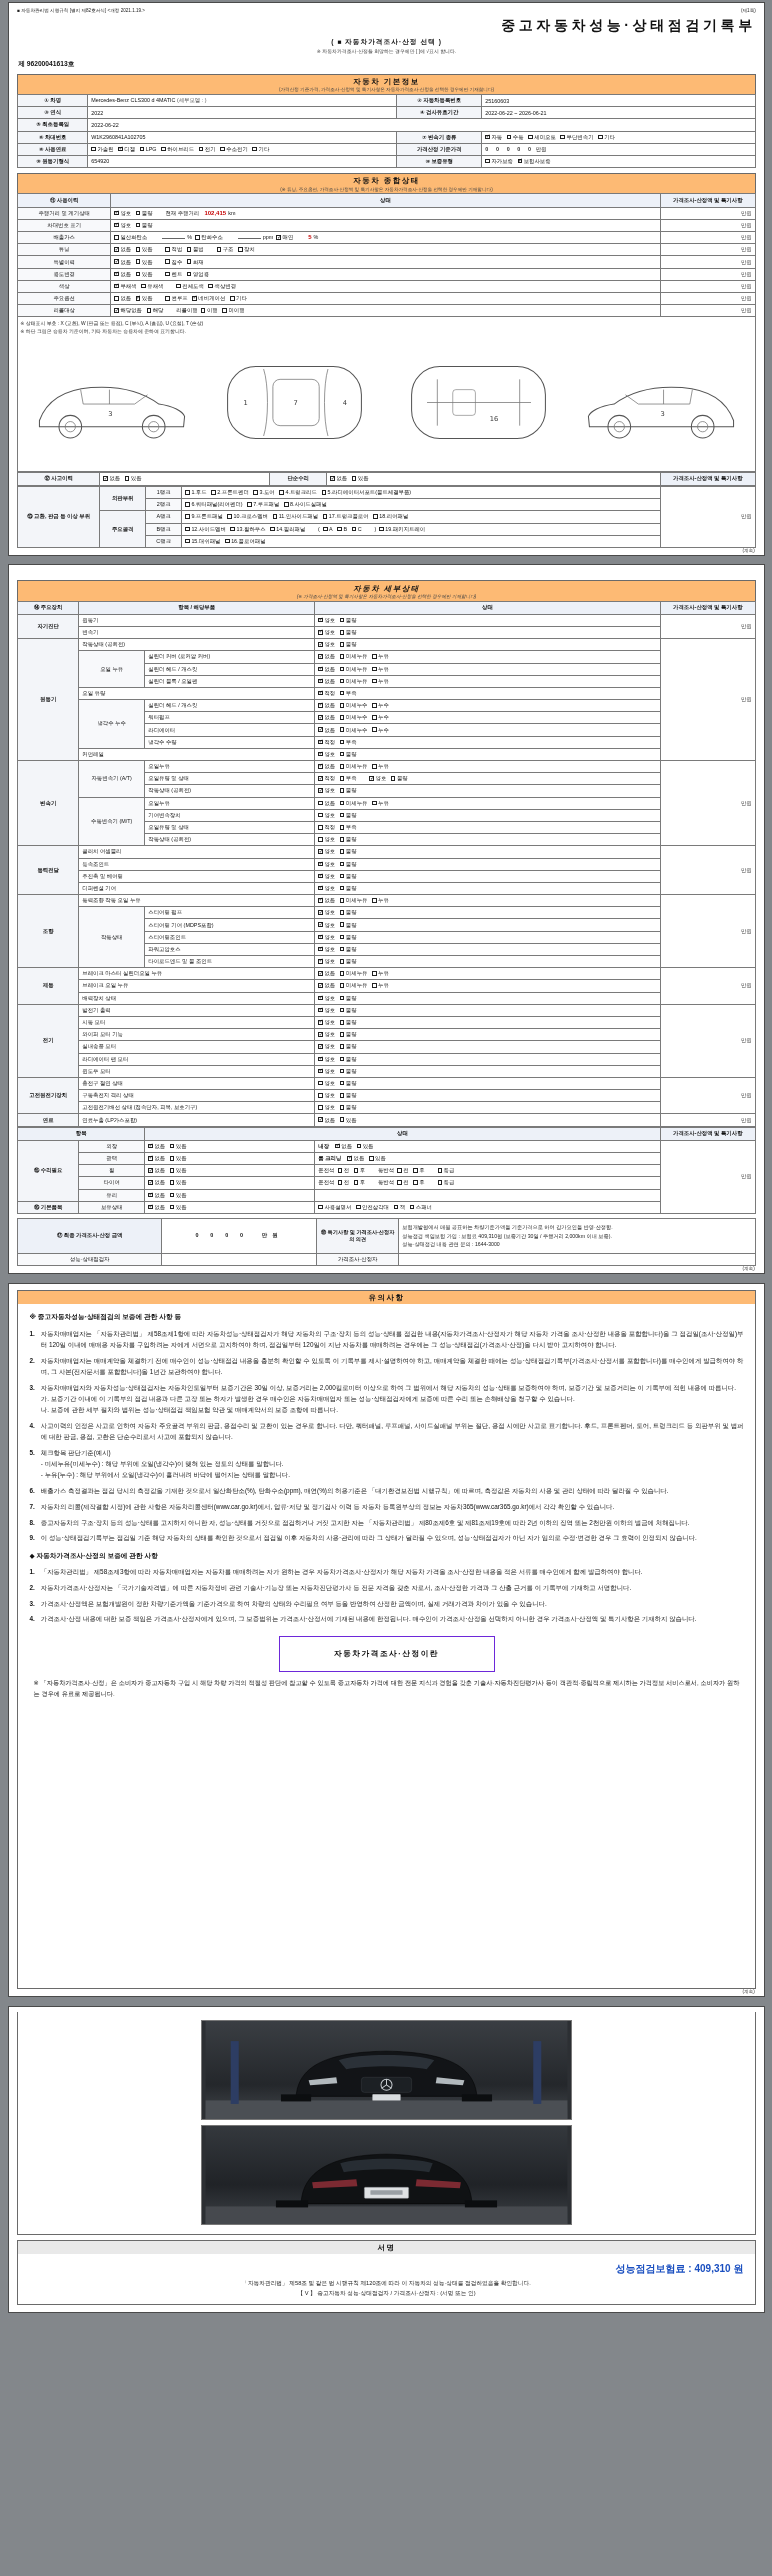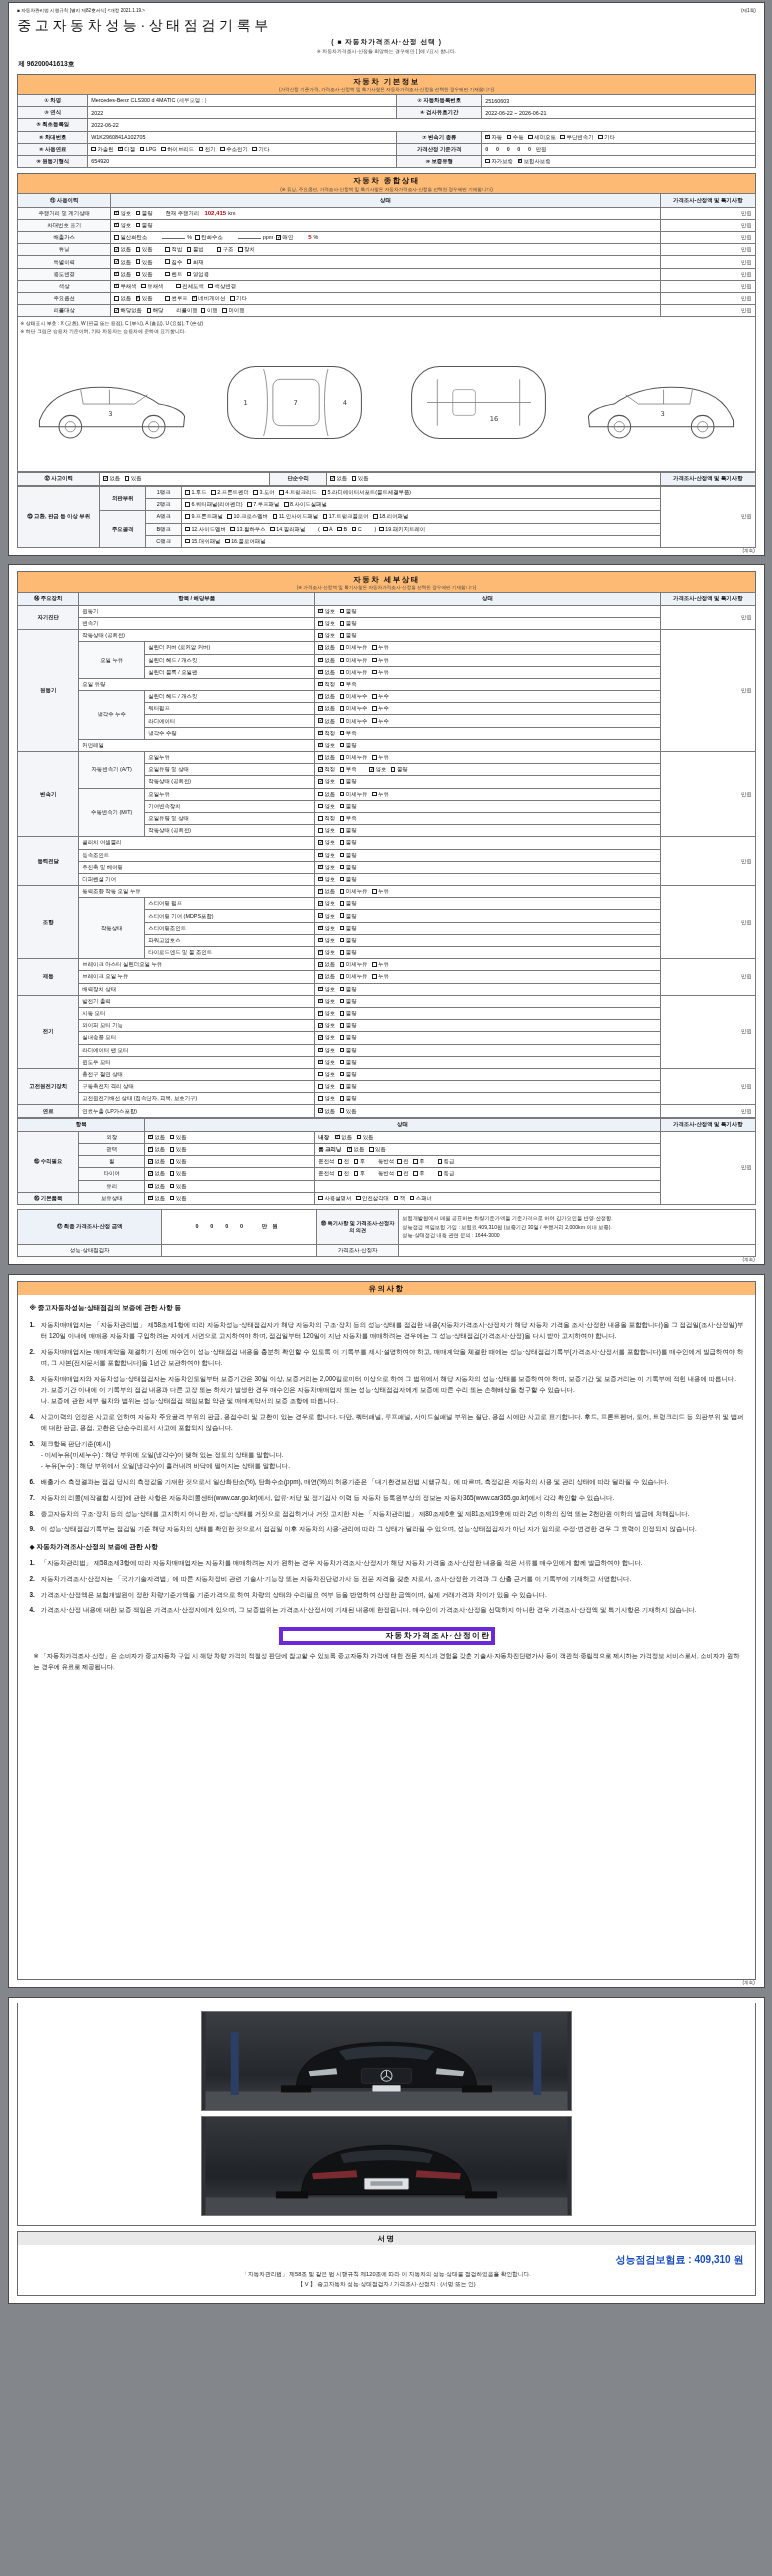--- a/index.html
+++ b/index.html
@@ -1,21 +1,21 @@
 <!DOCTYPE html>
 <html style="font-size:8.2px"><head>
 <meta charset="utf-8">
 <style>
   *{box-sizing:border-box;}
   html,body{margin:0;padding:0;}
   body{background:#83878b;font-family:"Liberation Sans","DejaVu Sans",sans-serif;color:#111;}
   .canvas{width:773px;min-height:2576px;margin:0 auto;background:#83878b;padding:2.1px 0;}
   .sheet{width:757px;margin:0 auto 8.2px auto;background:#fff;border:0.5px solid #4a4a4a;padding:5.2px 8.2px 7.2px 8.2px;position:relative;}
   .meta-row{display:flex;justify-content:space-between;font-size:4.6px;color:#222;margin-bottom:1px;}
-  .doc-title{text-align:left;font-size:14px;font-weight:normal;letter-spacing:3.6px;margin-top:4.1px;}
+  .doc-title{text-align:right;font-size:14px;font-weight:bold;letter-spacing:3.6px;margin-top:4.1px;}
   .doc-sub{text-align:center;font-size:6.7px;font-weight:bold;margin-top:2.6px;letter-spacing:1px;}
   .doc-subnote{text-align:center;font-size:4.9px;color:#333;margin-top:1.5px;}
   .doc-no{font-size:6.7px;font-weight:bold;margin:5.2px 0 2.1px 1px;}
   .section-bar{background:#fdba74;border:0.5px solid #6a6a6a;border-bottom:none;padding:2.1px 0 1.5px 0;text-align:center;margin-top:5.2px;}
   .section-title{font-size:7.5px;font-weight:bold;letter-spacing:1.5px;}
   .section-note{font-size:4.6px;color:#444;margin-top:0.5px;}
   table.grid{width:100%;border-collapse:collapse;table-layout:fixed;}
   .grid th,.grid td{border:0.5px solid #7a7a7a;font-size:5.4px;padding:2.1px 3.1px;vertical-align:middle;text-align:left;word-wrap:break-word;}
   .grid th{background:#edf1f8;font-weight:bold;text-align:center;padding:2.6px 2.1px;}
   .hcell{background:#f3f5f9;font-weight:bold;text-align:center !important;}
@@ -38,21 +38,21 @@
   .final-label{font-size:6.4px;font-weight:bold;text-align:center !important;background:#edf1f8;}
   .final-amount{font-size:7.2px;font-weight:bold;text-align:center !important;letter-spacing:5.2px;}
   .remark-text{font-size:5.2px;line-height:1.65;color:#222;}
   
   .not-body{border:0.5px solid #6a6a6a;border-top:none;padding:8.2px 11.3px 10.3px 11.3px;min-height:685px;}
   .not-sub{font-size:6.7px;font-weight:bold;margin:1px 0 5.2px 0;}
   .not-sub2{font-size:6.7px;font-weight:bold;margin:8.2px 0 5.2px 0;}
   .not-item{display:flex;font-size:6.4px;line-height:1.75;margin-bottom:4.6px;}
   .not-no{width:11.3px;flex:none;font-weight:bold;}
   .not-text{white-space:pre-wrap;flex:1;text-align:justify;}
-  .pricebox{margin:11.3px auto 3.1px auto;width:216px;border:4px solid #6d28d9;text-align:right;font-size:7.7px;font-weight:bold;padding:0 0;letter-spacing:1.5px;}
+  .pricebox{margin:11.3px auto 3.1px auto;width:216px;border:1px solid #6d28d9;text-align:center;font-size:7.7px;font-weight:bold;padding:12px 0;letter-spacing:1.5px;}
   .pricebox-text{font-size:6.2px;line-height:1.8;text-align:justify;margin:5.2px 4.1px 0 4.1px;white-space:pre-wrap;}
   
   .photo-frame{border:0.5px solid #777;width:371px;margin:5.2px auto;display:block;background:#2c2f33;}
   
   .sign-body{border:0.5px solid #6a6a6a;border-top:none;padding:6.2px 9.3px 4.1px 9.3px;}
   .sign-line{font-size:5.7px;margin:2.1px 0;text-align:center;color:#222;}
   .premium{font-size:10px;font-weight:bold;color:#1a4fc0;text-align:right;margin:1px 2.1px 4.1px 0;}
   svg text{font-family:"DejaVu Sans",sans-serif;}
 </style>
 </head>
@@ -280,21 +280,21 @@
       <tr>
         <td class="subhcell">C랭크</td>
         <td><span class="grp"><span class="opt"><span class="cb"></span><span>15.대쉬패널</span></span><span class="opt"><span class="cb"></span><span>16.플로어패널</span></span></span></td>
       </tr>
     </tbody>
       </table>
     <span class="cont-mark">(계속)</span>
   </div>
 
   <div class="sheet">
-    <div class="section-bar" style="margin-top:1px;">
+    <div class="section-bar" style="margin-top:10px;font-style:italic;">
       <div class="section-title">자동차 세부상태</div>
       <div class="section-note">(※ 가격조사·산정액 및 특기사항은 자동차가격조사·산정을 선택한 경우에만 기재합니다)</div>
     </div>
     <table class="grid" id="detail-table">
       <colgroup>
           <col style="width:61px">
           <col style="width:66px">
           <col style="width:170px">
           <col>
           <col style="width:95px">

